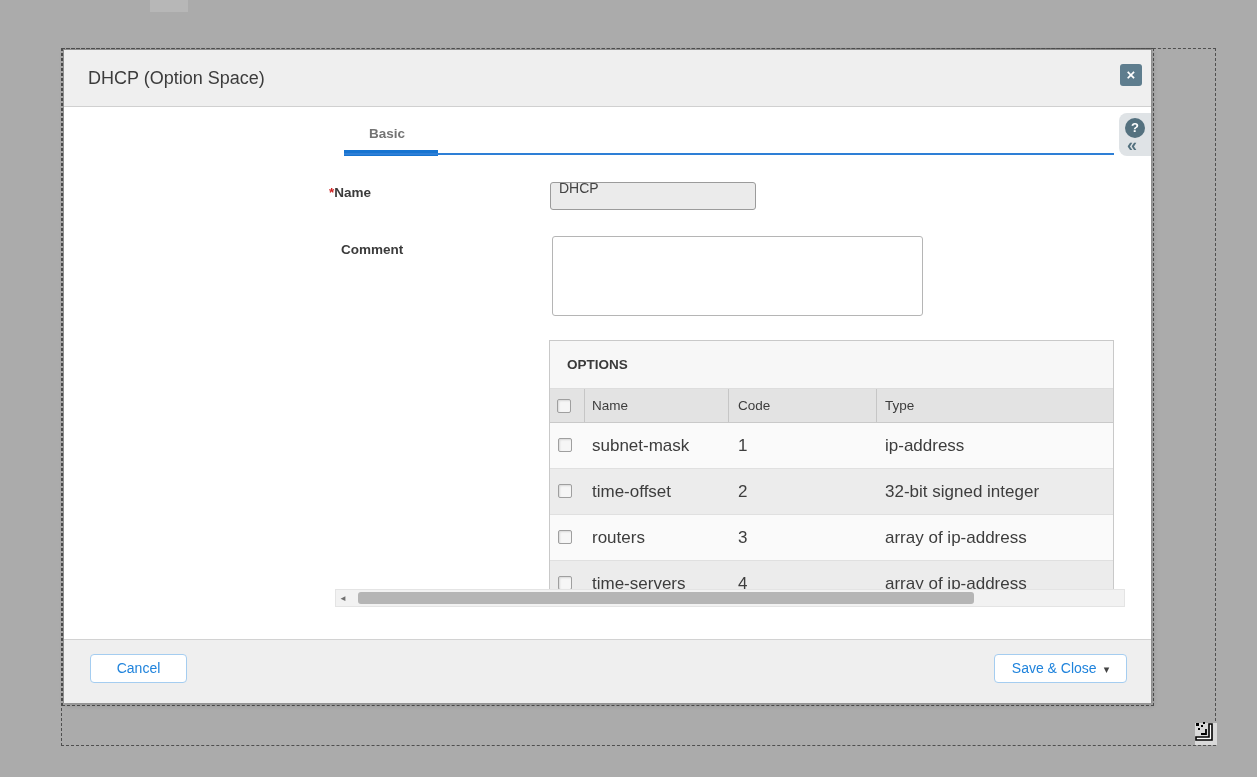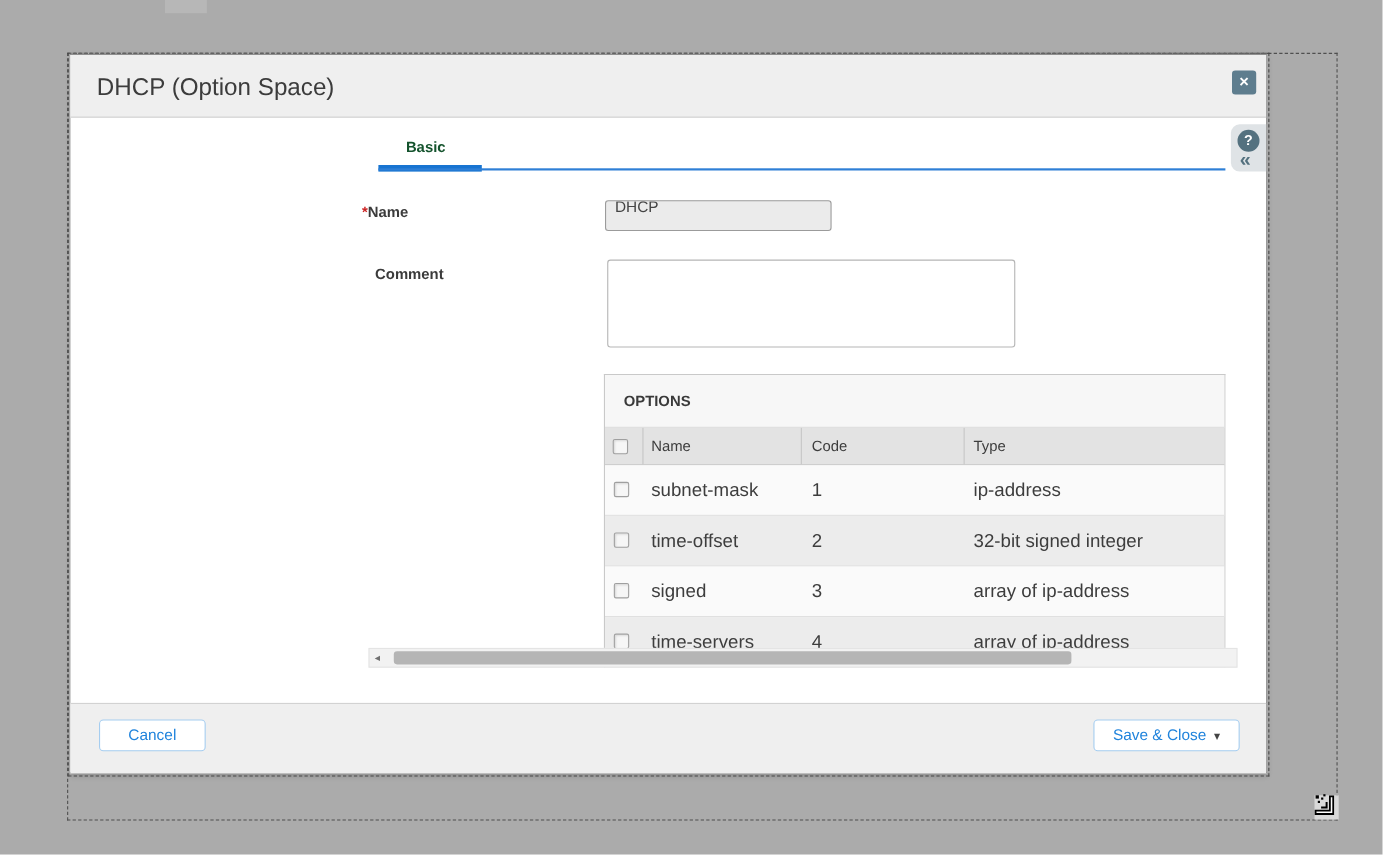--- a/index.html
+++ b/index.html
@@ -5,28 +5,28 @@
   html,body{margin:0;padding:0;}
   body{font-family:"Liberation Sans", sans-serif;}
   .canvas{position:relative;width:1257px;height:777px;background:#ababab;overflow:hidden;}
   .light-patch{position:absolute;left:150px;top:0;width:38px;height:12px;background:#b7b7b7;}
   .dash-outer{position:absolute;left:61px;top:48px;width:1155px;height:698px;border:1px dashed #4f4f4f;box-sizing:border-box;}
   .dash-inner{position:absolute;left:62px;top:48px;width:1092px;height:658px;border:1px dashed #4f4f4f;box-sizing:border-box;}
   .resize-icon{position:absolute;left:1193px;top:721px;width:25px;height:25px;}
 
   .dialog{position:absolute;left:63px;top:49px;width:1089px;height:654px;background:#ffffff;border:1px solid #8f8f8f;box-sizing:border-box;box-shadow:1px 2px 5px rgba(0,0,0,0.18);}
   .dlg-header{position:absolute;left:0;top:0;width:100%;height:57px;background:#efefef;border-bottom:1px solid #d0d0d0;box-sizing:border-box;}
-  .dlg-title{position:absolute;left:24px;top:0;line-height:57px;font-size:22px;color:#3c3c3c;}
+  .dlg-title{position:absolute;left:24px;top:0;line-height:57px;font-size:18px;color:#3c3c3c;}
   .close-btn{position:absolute;right:9px;top:14px;width:22px;height:22px;background:#5e7d8e;border-radius:3px;color:#ffffff;font-size:15px;font-weight:bold;text-align:center;line-height:21px;cursor:pointer;}
 
   .help-panel{position:absolute;right:0;top:63px;width:32px;height:43px;background:#dfe3e6;border-radius:8px 0 0 8px;}
   .help-circle{position:absolute;left:6px;top:5px;width:20px;height:20px;border-radius:50%;background:#54717f;color:#fff;font-size:13px;font-weight:bold;text-align:center;line-height:20px;cursor:pointer;}
   .collapse-chevrons{position:absolute;left:8px;top:22px;color:#54717f;font-size:18px;font-weight:bold;cursor:pointer;line-height:20px;}
 
-  .tab-label{position:absolute;left:305px;top:76px;font-size:13.5px;font-weight:bold;color:#14532d;cursor:pointer;}
+  .tab-label{position:absolute;left:305px;top:76px;font-size:13.5px;font-weight:bold;color:#737373;cursor:pointer;}
   .tab-line{position:absolute;left:280px;top:103px;width:770px;height:2px;}
   .tab-active-bar{position:absolute;left:280px;top:100px;width:94px;height:6px;}
 
   .general-box{position:absolute;left:5px;top:99px;width:246px;height:49px;background:#ffffff;border:1px solid #cccccc;border-radius:3px;box-sizing:border-box;cursor:pointer;}
   .general-label{position:absolute;left:16px;top:0;line-height:47px;font-size:13.5px;font-weight:bold;color:#4a4a4a;}
 
   .field-label{position:absolute;font-size:13.5px;font-weight:bold;color:#3b3b3b;}
   .req{color:#cc2222;font-weight:bold;}
   .name-input{position:absolute;left:486px;top:132px;width:206px;height:28px;background:#ebebeb;border:1px solid #9b9b9b;border-radius:3px;box-sizing:border-box;font-family:"Liberation Sans",sans-serif;font-size:14px;color:#444444;padding:0 0 16px 8px;}
   .comment-area{position:absolute;left:488px;top:186px;width:371px;height:80px;border:1px solid #b5b5b5;border-radius:3px;box-sizing:border-box;resize:none;font-family:"Liberation Sans",sans-serif;font-size:13px;color:#333;padding:4px 6px;}
@@ -121,21 +121,21 @@
         <div class="cell col-type">ip-address</div>
       </div>
       <div class="trow even">
         <div class="cb"></div>
         <div class="cell col-name">time-offset</div>
         <div class="cell col-code">2</div>
         <div class="cell col-type">32-bit signed integer</div>
       </div>
       <div class="trow odd">
         <div class="cb"></div>
-        <div class="cell col-name">signed</div>
+        <div class="cell col-name">routers</div>
         <div class="cell col-code">3</div>
         <div class="cell col-type">array of ip-address</div>
       </div>
       <div class="trow even" style="border-bottom:none;">
         <div class="cb"></div>
         <div class="cell col-name">time-servers</div>
         <div class="cell col-code">4</div>
         <div class="cell col-type">array of ip-address</div>
       </div>
     </div>

